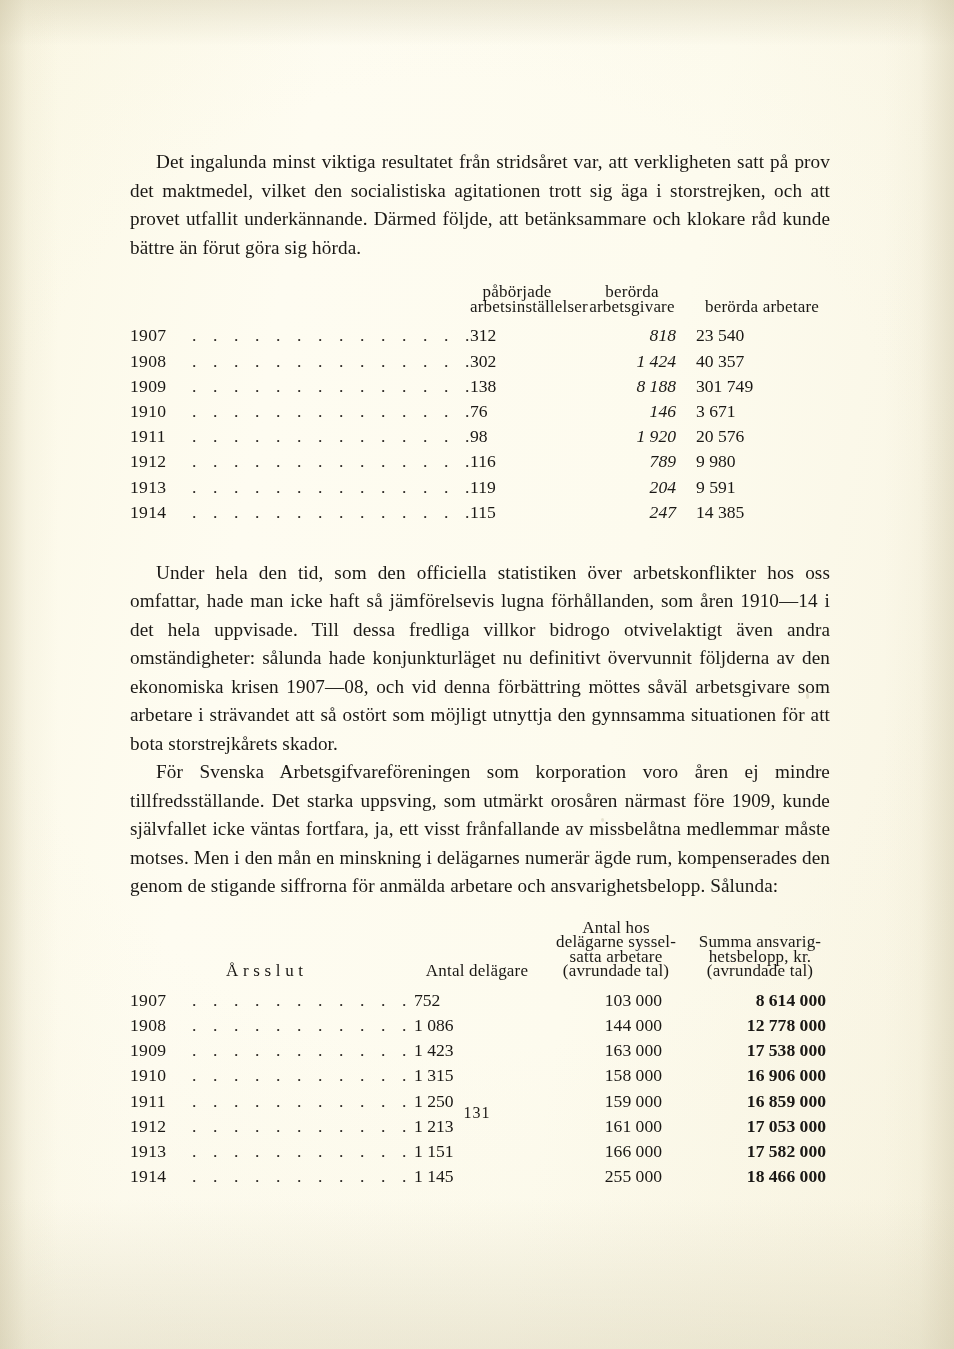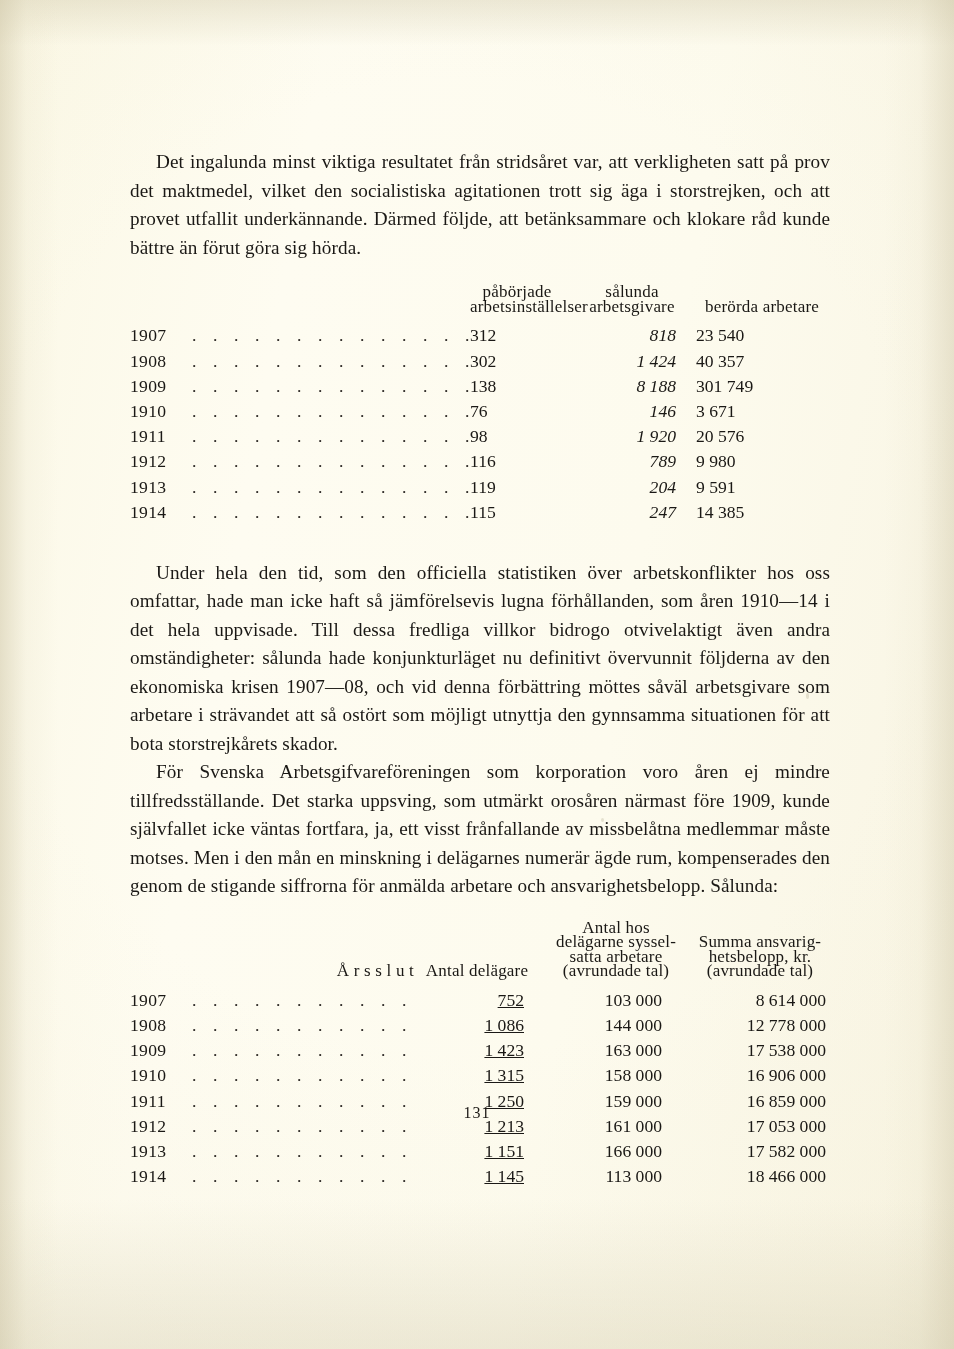--- a/index.html
+++ b/index.html
@@ -122,24 +122,24 @@
   #table-strikes th.h2 { text-align: center; padding-right: 10px; }
   #table-strikes th.h3 { text-align: center; padding-right: 2px; }
 
   
   #table-members { margin-top: 20px; }
   #table-members col.c-year  { width: 62px; }
   #table-members col.c-lead  { width: 222px; }
   #table-members col.c-v1    { width: 140px; }
   #table-members col.c-v2    { width: 136px; }
   #table-members col.c-v3    { width: 140px; }
-  #table-members td.v1 { text-align: right; padding-right: 30px; text-decoration: underline; }
+  #table-members td.v1 { text-align: left; padding-right: 30px; }
   #table-members td.v2 { text-align: right; padding-right: 28px; }
-  #table-members td.v3 { text-align: right; padding-right: 4px; }
-  #table-members th.hy { text-align: right; padding-left: 96px; vertical-align: bottom; }
+  #table-members td.v3 { text-align: right; padding-right: 4px; font-weight: bold; }
+  #table-members th.hy { text-align: left; padding-left: 96px; vertical-align: bottom; }
   #table-members th.h1 { text-align: center; padding-right: 14px; }
   #table-members th.h2 { text-align: center; padding-right: 12px; }
   #table-members th.h3 { text-align: center; padding-right: 0px; }
   .hdr-line { display: block; }
   .spacer-md { height: 34px; }
 
   .page-number {
     position: absolute;
     left: 0; right: 0;
     top: 1104px;
@@ -184,21 +184,21 @@
       </colgroup>
       <thead>
         <tr>
           <th></th>
           <th></th>
           <th class="h1">
             <span class="hdr-line">påbörjade</span>
             <span class="hdr-line">arbetsinställelser</span>
           </th>
           <th class="h2">
-            <span class="hdr-line">sålunda</span>
+            <span class="hdr-line">berörda</span>
             <span class="hdr-line">arbetsgivare</span>
           </th>
           <th class="h3">
             <span class="hdr-line">berörda  arbetare</span>
           </th>
         </tr>
       </thead>
       <tbody>
           <tr>
             <td class="year">1907</td>
@@ -370,21 +370,21 @@
             <td class="v1">1 151</td>
             <td class="v2">166 000</td>
             <td class="v3">17 582 000</td>
           </tr>
           <tr>
             <td class="year">1914</td>
             <td class="leader">
               <span class="leader-dots">. . . . . . . . . . . . . . . .</span>
             </td>
             <td class="v1">1 145</td>
-            <td class="v2">113 000</td>
+            <td class="v2">255 000</td>
             <td class="v3">18 466 000</td>
           </tr>
         </tbody>
     </table>
 
   </div>
 
   <div class="page-number">131</div>
 </div>
 

